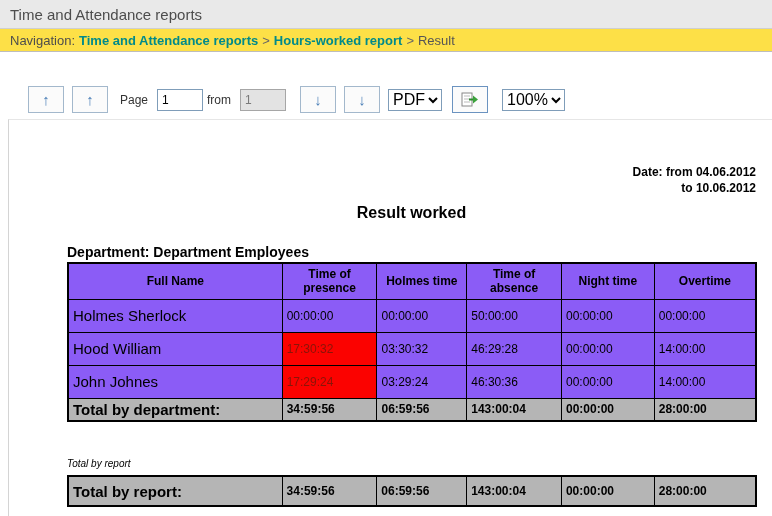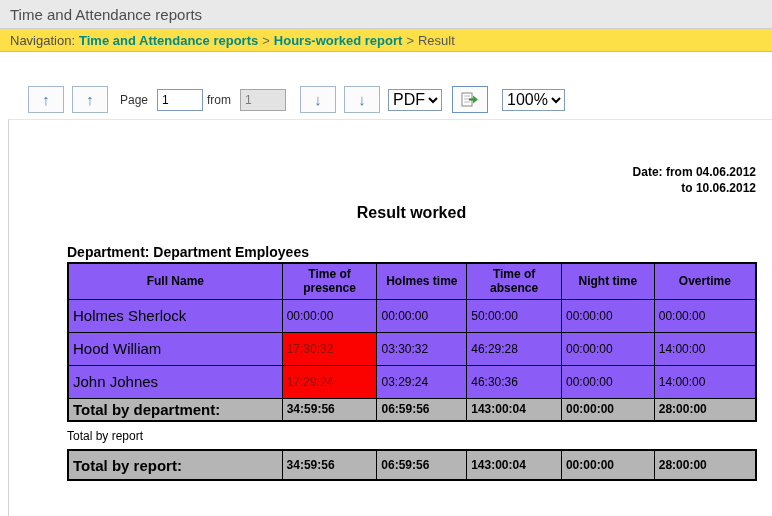--- a/index.html
+++ b/index.html
@@ -34,21 +34,21 @@
   .report-title{text-align:center;font-size:16px;font-weight:bold;margin-top:8px;color:#000;}
   .dept-heading{font-size:14px;color:#000;margin-top:22px;margin-bottom:2px;font-weight:bold;}
   table{width:690px;border-collapse:collapse;border:2px solid #000;background:#8b5cf6;}
   th,td{border:1px solid #000;font-size:12px;padding:2px 4px;color:#000;}
   th{font-weight:bold;text-align:center;height:36px;}
   td{height:33px;}
   td.name{text-align:left;font-size:15px;}
   td.time{}
   tr.total td{background:var(--total-row-bg);font-weight:bold;height:23px;}
   td.red{background:var(--red-cell-bg);color:var(--red-cell-text);}
-  .total-heading{font-size:12px;color:#000;margin-top:7px;margin-bottom:6px;}
+  .total-heading{font-size:10px;color:#000;margin-top:36px;margin-bottom:6px;font-style:italic;}
   .report-table2 tr.total td{height:30px;}
 </style>
 </head>
 <body>
 
 <div class="titlebar">
   <span>Time and Attendance reports</span>
 </div>
 
 <div class="navbar">

